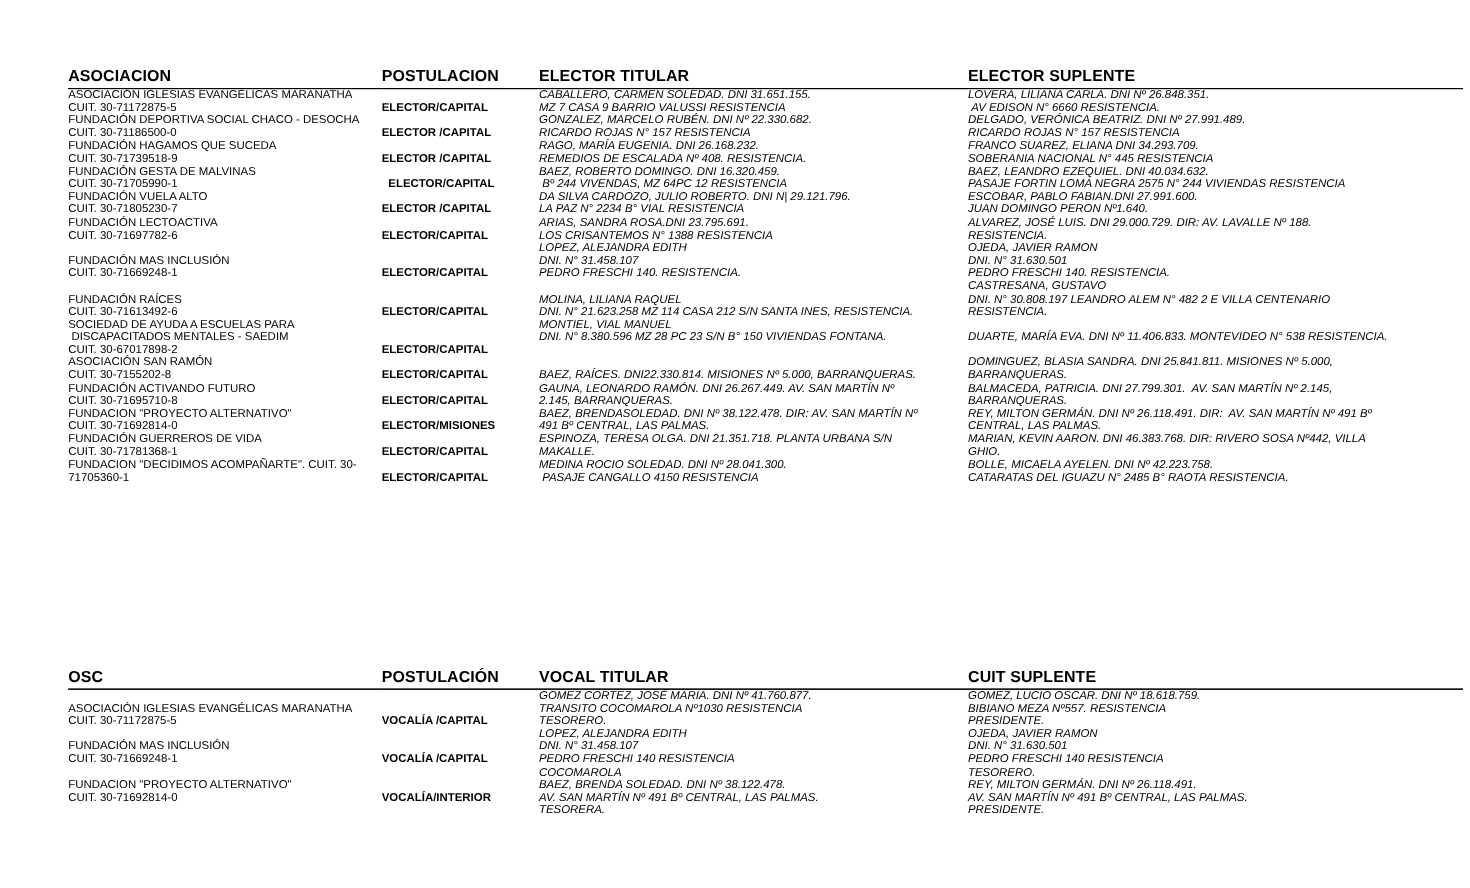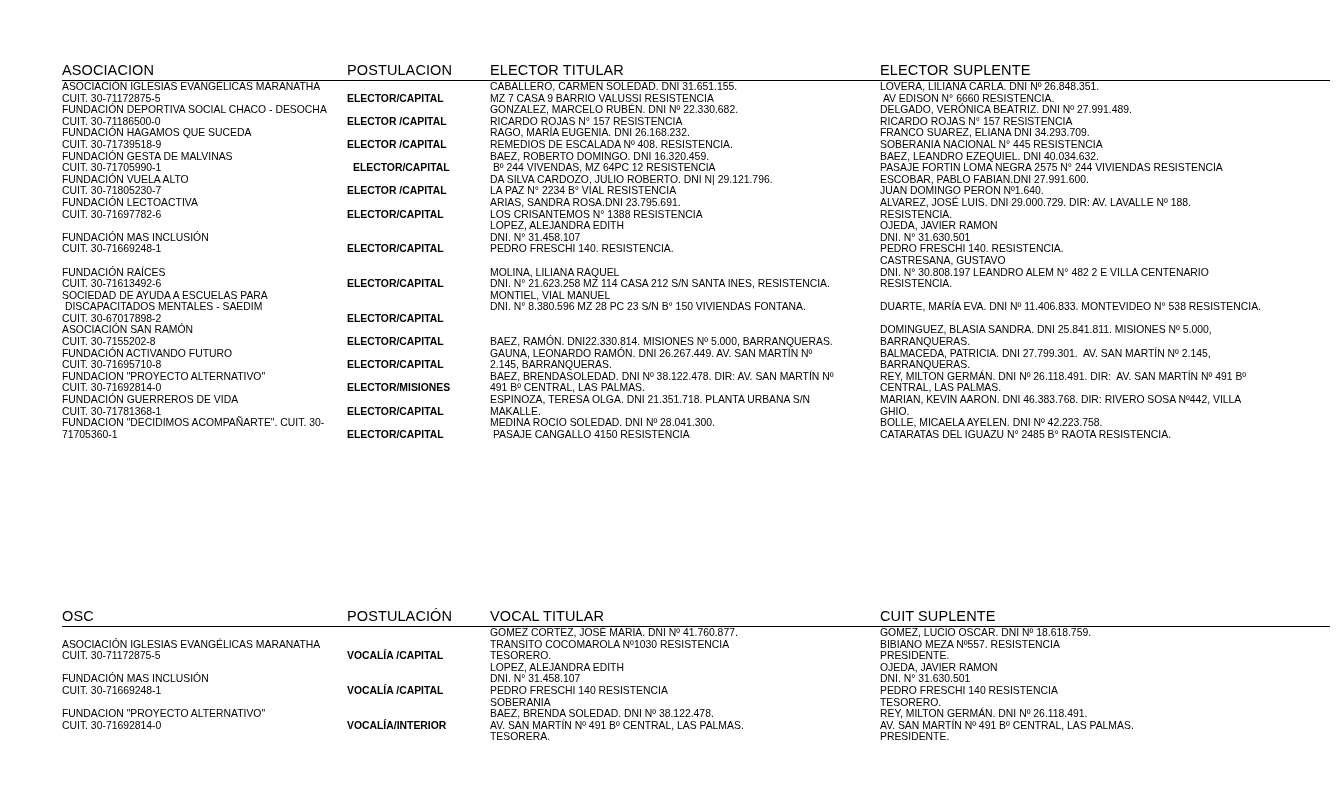--- a/index.html
+++ b/index.html
@@ -34,21 +34,21 @@
   .tbl.second { top: 608px; }
 
   col.c-org  { width: 285px; }
   col.c-post { width: 143px; }
   col.c-tit  { width: 390px; }
   col.c-sup  { width: 450px; }
 
   .tbl th {
     text-align: left;
     vertical-align: bottom;
-    font-weight: normal;
+    font-weight: bold;
     font-size: 14.5px;
     letter-spacing: 0.1px;
     padding: 0 0 2px 0;
     border-bottom: 1.6px solid #000;
     white-space: nowrap;
   }
   .tbl td {
     vertical-align: top;
     padding: 0;
     font-size: 10.4px;
@@ -65,20 +65,21 @@
   .cell-post {
     font-size: 9.6px;
     font-weight: bold;
     line-height: 11.6px;
     white-space: nowrap;
   }
   .cell-tit, .cell-sup {
     font-size: 10.5px;
     line-height: 11.7px;
     padding-right: 6px;
+    font-style: italic;
   }
 
   .line { display: block; white-space: pre-wrap; }
   .blank { display: block; height: 11.6px; }
   .post-indent { padding-left: 6px; }
 </style>
 </head>
 <body>
 
 <div class="page">
@@ -275,21 +276,21 @@
           <td class="cell-org">
             <span class="line">ASOCIACIÓN SAN RAMÓN</span>
             <span class="line">CUIT. 30-7155202-8</span>
           </td>
           <td class="cell-post">
             <span class="blank"></span>
             <span class="line">ELECTOR/CAPITAL</span>
           </td>
           <td class="cell-tit">
             <span class="blank"></span>
-            <span class="line">BAEZ, RAMÓN. DNI22.330.814. MISIONES Nº 5.000, BARRANQUERAS.</span>
+            <span class="line">BAEZ, RAÍCES. DNI22.330.814. MISIONES Nº 5.000, BARRANQUERAS.</span>
           </td>
           <td class="cell-sup">
             <span class="line">DOMINGUEZ, BLASIA SANDRA. DNI 25.841.811. MISIONES Nº 5.000,</span>
             <span class="line">BARRANQUERAS.</span>
           </td>
         </tr>
         <tr>
           <td class="cell-org">
             <span class="line">FUNDACIÓN ACTIVANDO FUTURO</span>
             <span class="line">CUIT. 30-71695710-8</span>
@@ -410,21 +411,21 @@
           </td>
           <td class="cell-post">
             <span class="blank"></span>
             <span class="blank"></span>
             <span class="line">VOCALÍA /CAPITAL</span>
           </td>
           <td class="cell-tit">
             <span class="line">LOPEZ, ALEJANDRA EDITH</span>
             <span class="line">DNI. N° 31.458.107</span>
             <span class="line">PEDRO FRESCHI 140 RESISTENCIA</span>
-            <span class="line">SOBERANIA</span>
+            <span class="line">COCOMAROLA</span>
           </td>
           <td class="cell-sup">
             <span class="line">OJEDA, JAVIER RAMON</span>
             <span class="line">DNI. N° 31.630.501</span>
             <span class="line">PEDRO FRESCHI 140 RESISTENCIA</span>
             <span class="line">TESORERO.</span>
           </td>
         </tr>
         <tr>
           <td class="cell-org">

